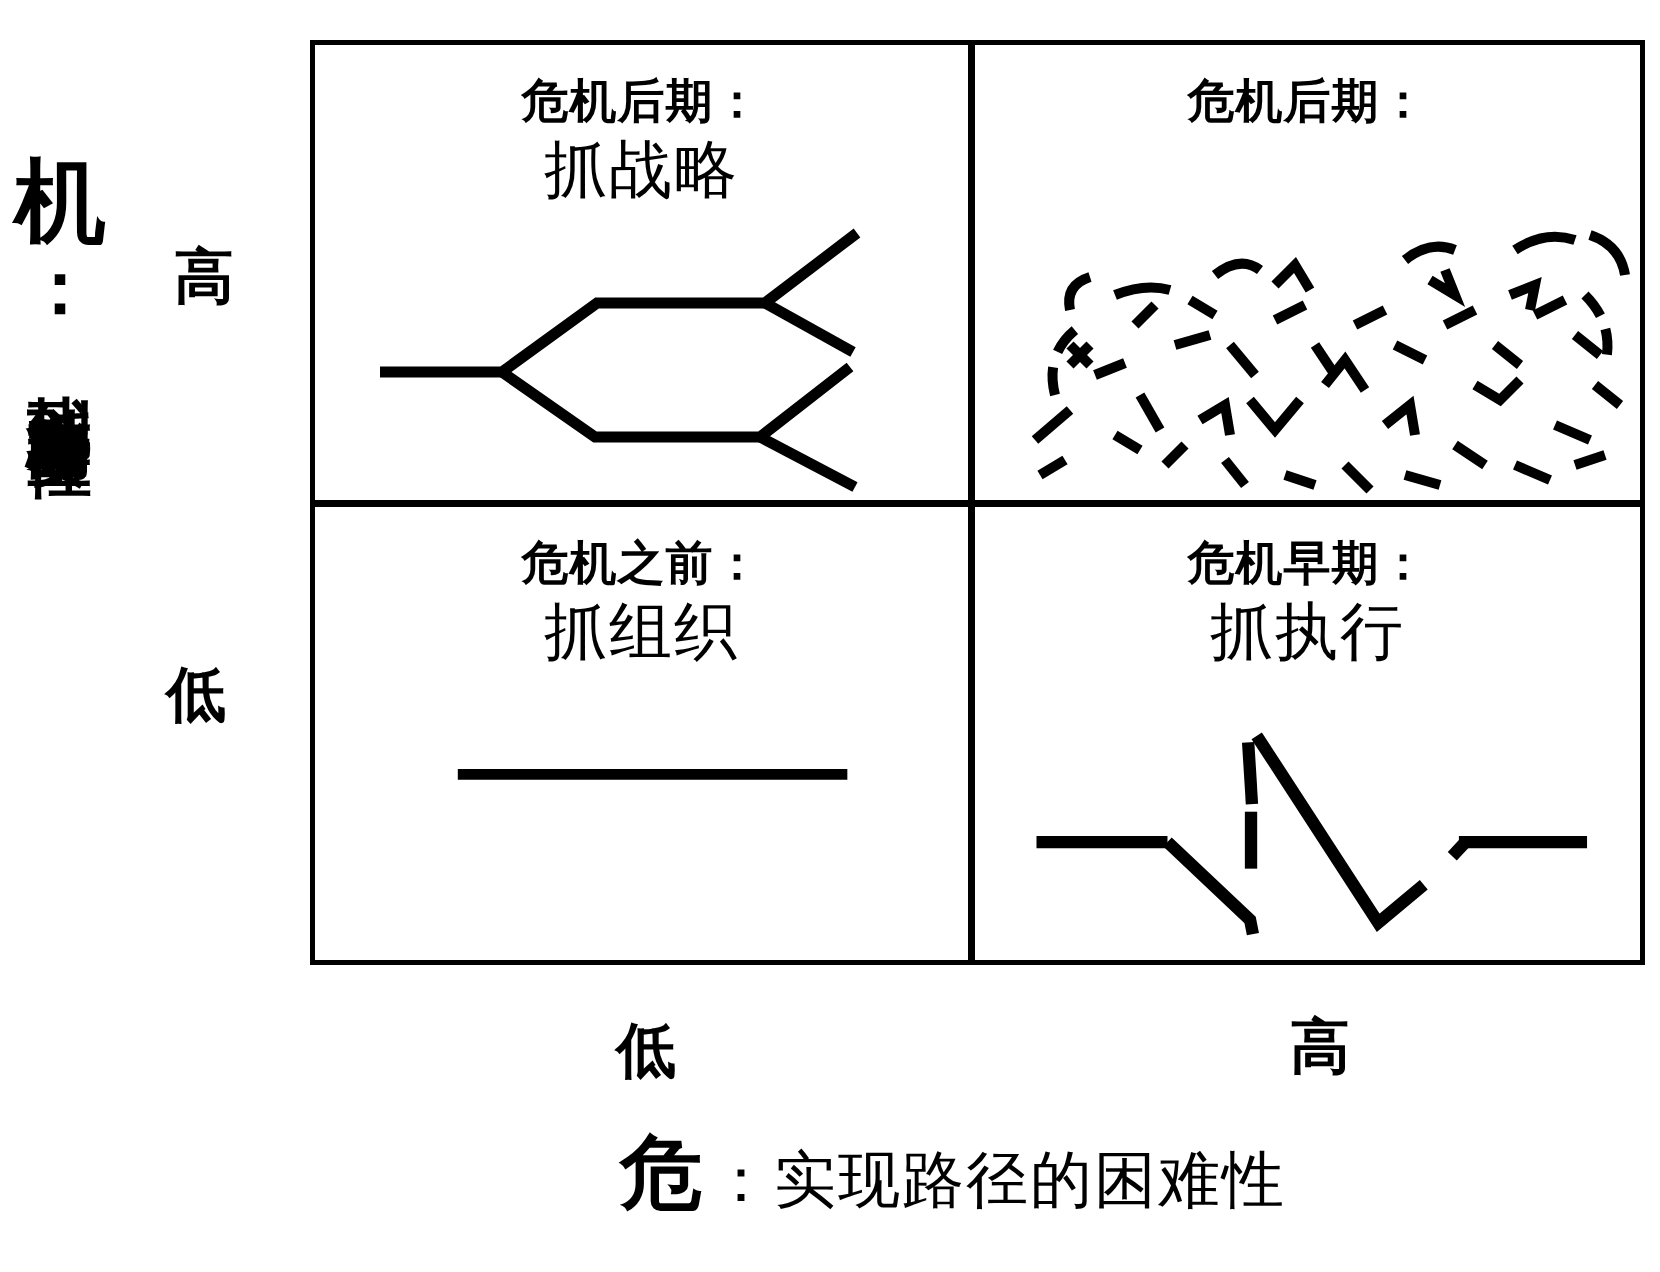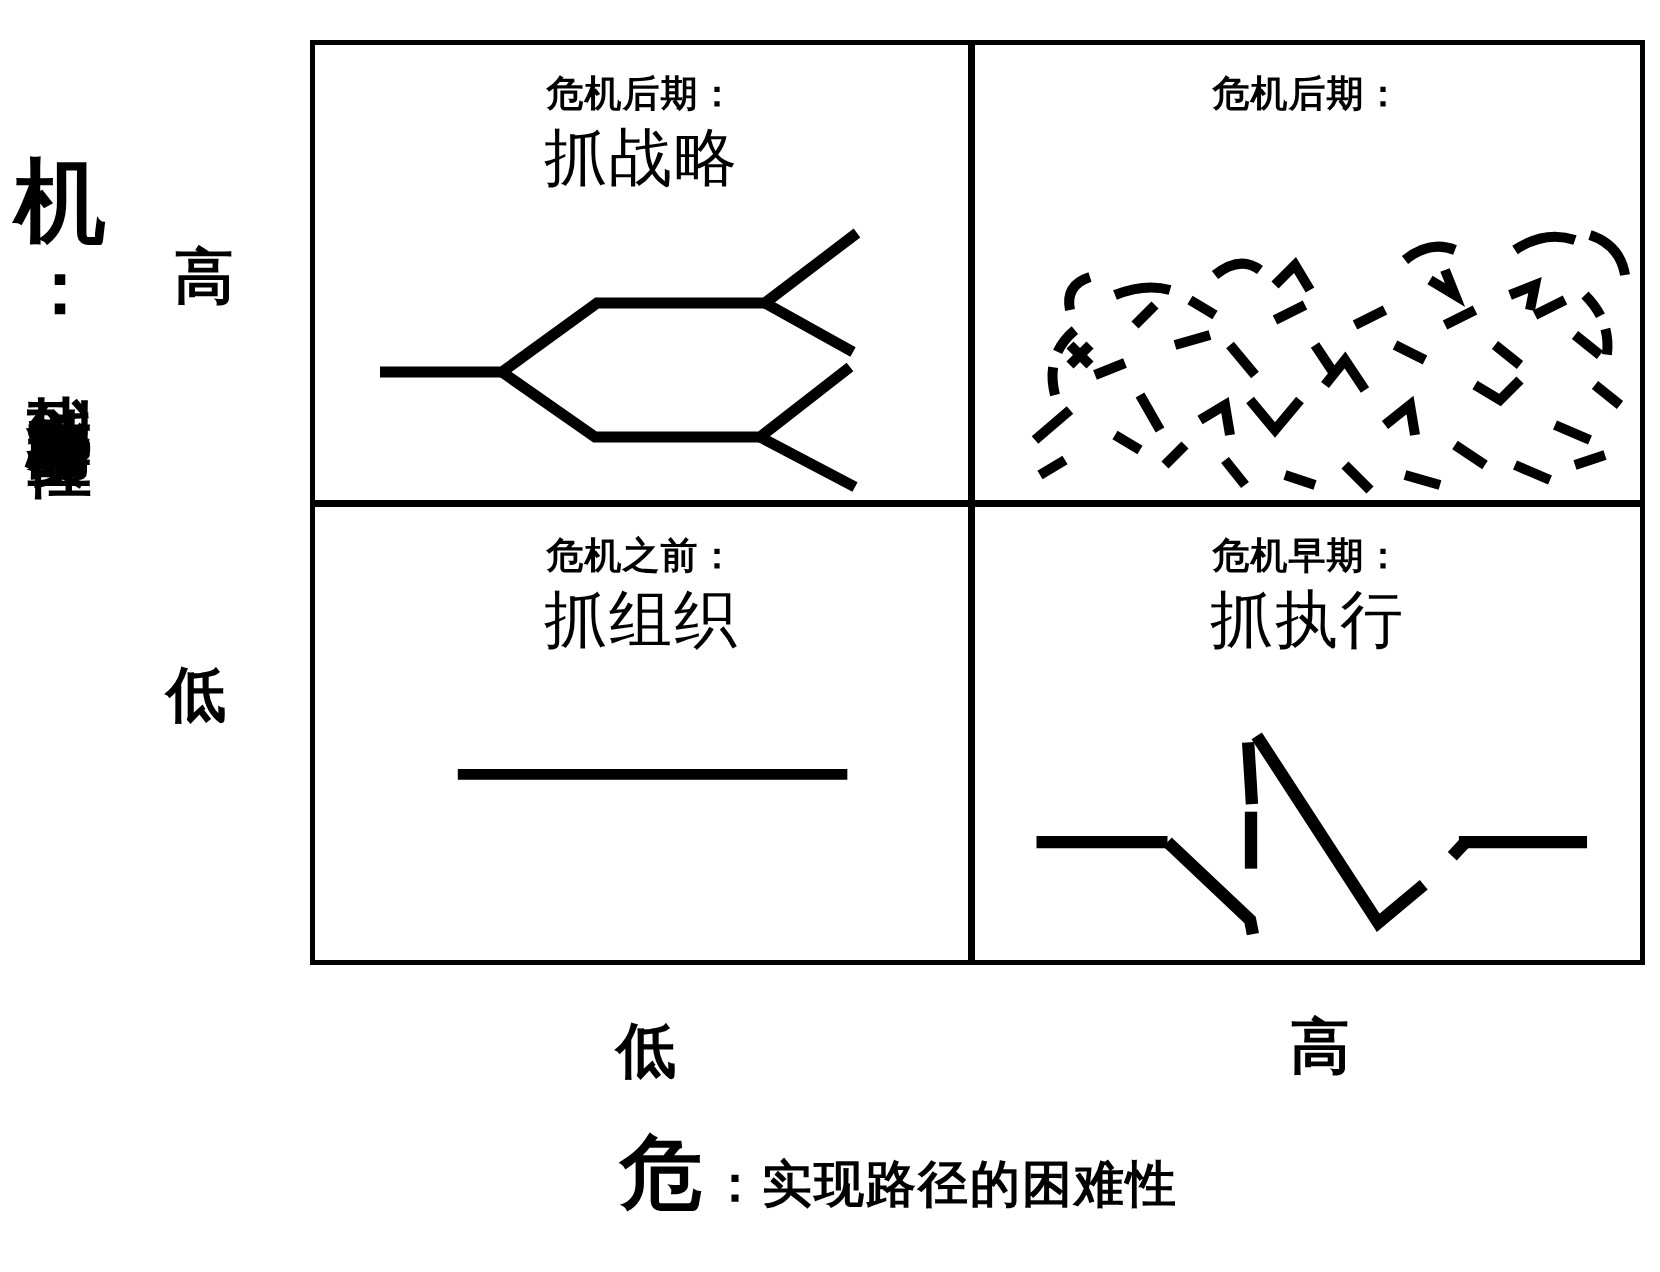--- a/index.html
+++ b/index.html
@@ -14,21 +14,21 @@
     border:5px solid #000;box-sizing:border-box;background:#fff;
   }
   .mid-v{position:absolute;left:653px;top:0;width:7px;height:100%;background:#000;}
   .mid-h{position:absolute;left:0;top:455px;width:100%;height:7px;background:#000;}
   .quad{position:absolute;overflow:hidden;}
   .q-tl{left:0;top:0;width:653px;height:455px;}
   .q-tr{left:660px;top:0;width:665px;height:455px;}
   .q-bl{left:0;top:462px;width:653px;height:346px;}
   .q-br{left:660px;top:462px;width:665px;height:430px;}
   .q-title{position:absolute;left:0;top:26px;width:100%;text-align:center;line-height:1.26;}
-  .q-phase{font-size:37px;font-weight:bold;letter-spacing:1px;}
+  .q-phase{font-size:47px;font-weight:bold;letter-spacing:1px;}
   .q-focus{font-size:63px;font-weight:normal;letter-spacing:2px;}
   .doodle{position:absolute;left:0;top:0;width:100%;height:100%;}
   .doodle path,.doodle line{stroke:#000;fill:none;}
 
   
   .y-axis{position:absolute;left:8px;top:156px;width:104px;text-align:center;}
   .y-big{font-size:92px;font-weight:bold;line-height:1.0;}
   .y-colon{font-size:74px;font-weight:bold;line-height:0.9;margin-top:6px;}
   .y-rest{
     display:inline-block;writing-mode:vertical-rl;text-orientation:upright;
@@ -36,21 +36,21 @@
   }
   .tick{position:absolute;font-size:60px;font-weight:bold;line-height:1.0;}
   .tick-y-high{left:174px;top:246px;}
   .tick-y-low{left:166px;top:664px;}
   .tick-x-low{left:616px;top:1020px;}
   .tick-x-high{left:1290px;top:1016px;}
 
   
   .x-axis{position:absolute;left:620px;top:1132px;display:flex;align-items:baseline;gap:8px;white-space:nowrap;}
   .x-big{font-size:82px;font-weight:bold;line-height:1.0;}
-  .x-rest{font-size:50px;font-weight:bold;line-height:1.0;letter-spacing:2px;}
+  .x-rest{font-size:62px;font-weight:normal;line-height:1.0;letter-spacing:2px;}
 </style>
 </head>
 <body>
 
 <div class="grid">
 
   <div class="quad q-tl">
     <svg class="doodle" viewBox="0 0 653 455">
       <path d="M65 327 H187 L282 258 H450 L542 188" stroke-width="11"></path>
       <path d="M450 258 L538 307" stroke-width="11"></path>

